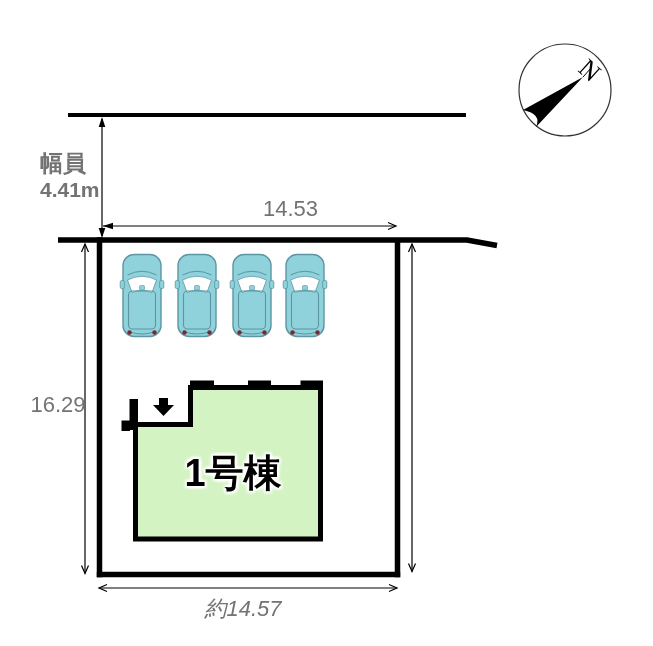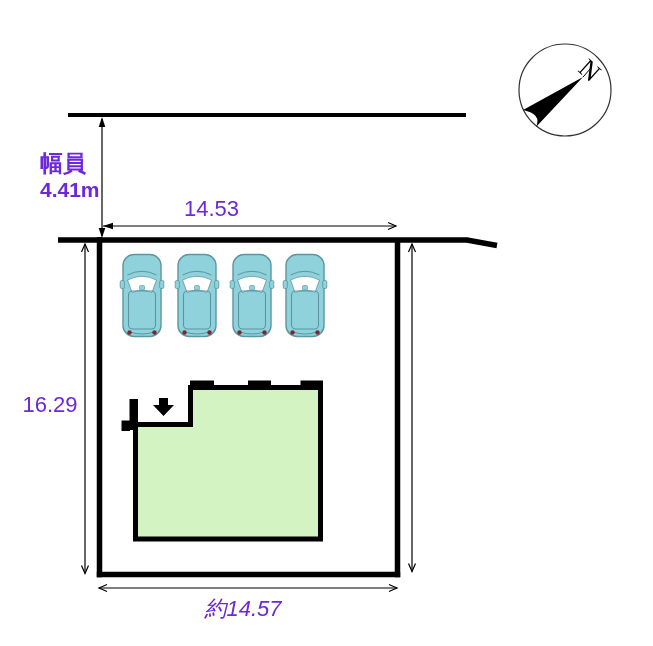--- a/index.html
+++ b/index.html
@@ -8,27 +8,27 @@
     --car-outline:#5b96a2;
     --tail:#7d272e;
     --ink:#000000;
   }
   html,body{margin:0;padding:0;background:#fff;}
   .canvas{
     position:relative;width:653px;height:646px;background:#ffffff;
     font-family:"Liberation Sans",sans-serif;color:#000;overflow:hidden;
   }
   .plan-svg{position:absolute;left:0;top:0;}
-  .label{position:absolute;color:#6d28d9;white-space:nowrap;}
+  .label{position:absolute;color:#737373;white-space:nowrap;}
   .road-width{left:40px;top:151px;font-weight:bold;line-height:24px;}
   .road-width .l1{font-size:23px;}
   .road-width .l2{font-size:21px;}
   .dim{font-size:22px;}
-  .dim-top{left:184px;top:196px;width:120px;text-align:left;}
-  .dim-left{left:0px;top:392px;width:100px;text-align:center;}
+  .dim-top{left:198px;top:196px;width:120px;text-align:right;}
+  .dim-left{left:0px;top:392px;width:100px;text-align:center;padding-left:8px;}
   .dim-right{left:405px;top:390px;width:90px;text-align:center;}
   .dim-bottom{left:173px;top:594px;width:140px;text-align:center;font-style:italic;}
   .building-label{
     left:133px;top:448px;width:200px;text-align:center;
     font-size:38px;font-weight:bold;color:#000;
     text-shadow:0 0 3px #fff,0 0 3px #fff,0 0 4px #fff,2px 2px 3px #fff,-2px -2px 3px #fff,2px -2px 3px #fff,-2px 2px 3px #fff;
   }
 </style>
 </head>
 <body>
@@ -116,13 +116,14 @@
 
   <div class="label road-width">
     <span class="l1">幅員</span><br>
     <span class="l2">4.41m</span>
   </div>
 
   <div class="label dim dim-top">14.53</div>
   <div class="label dim dim-left">16.29</div>
   <div class="label dim dim-bottom">約14.57</div>
 
+  <div class="label building-label">1号棟</div>
 </div>
 
 </body></html>

